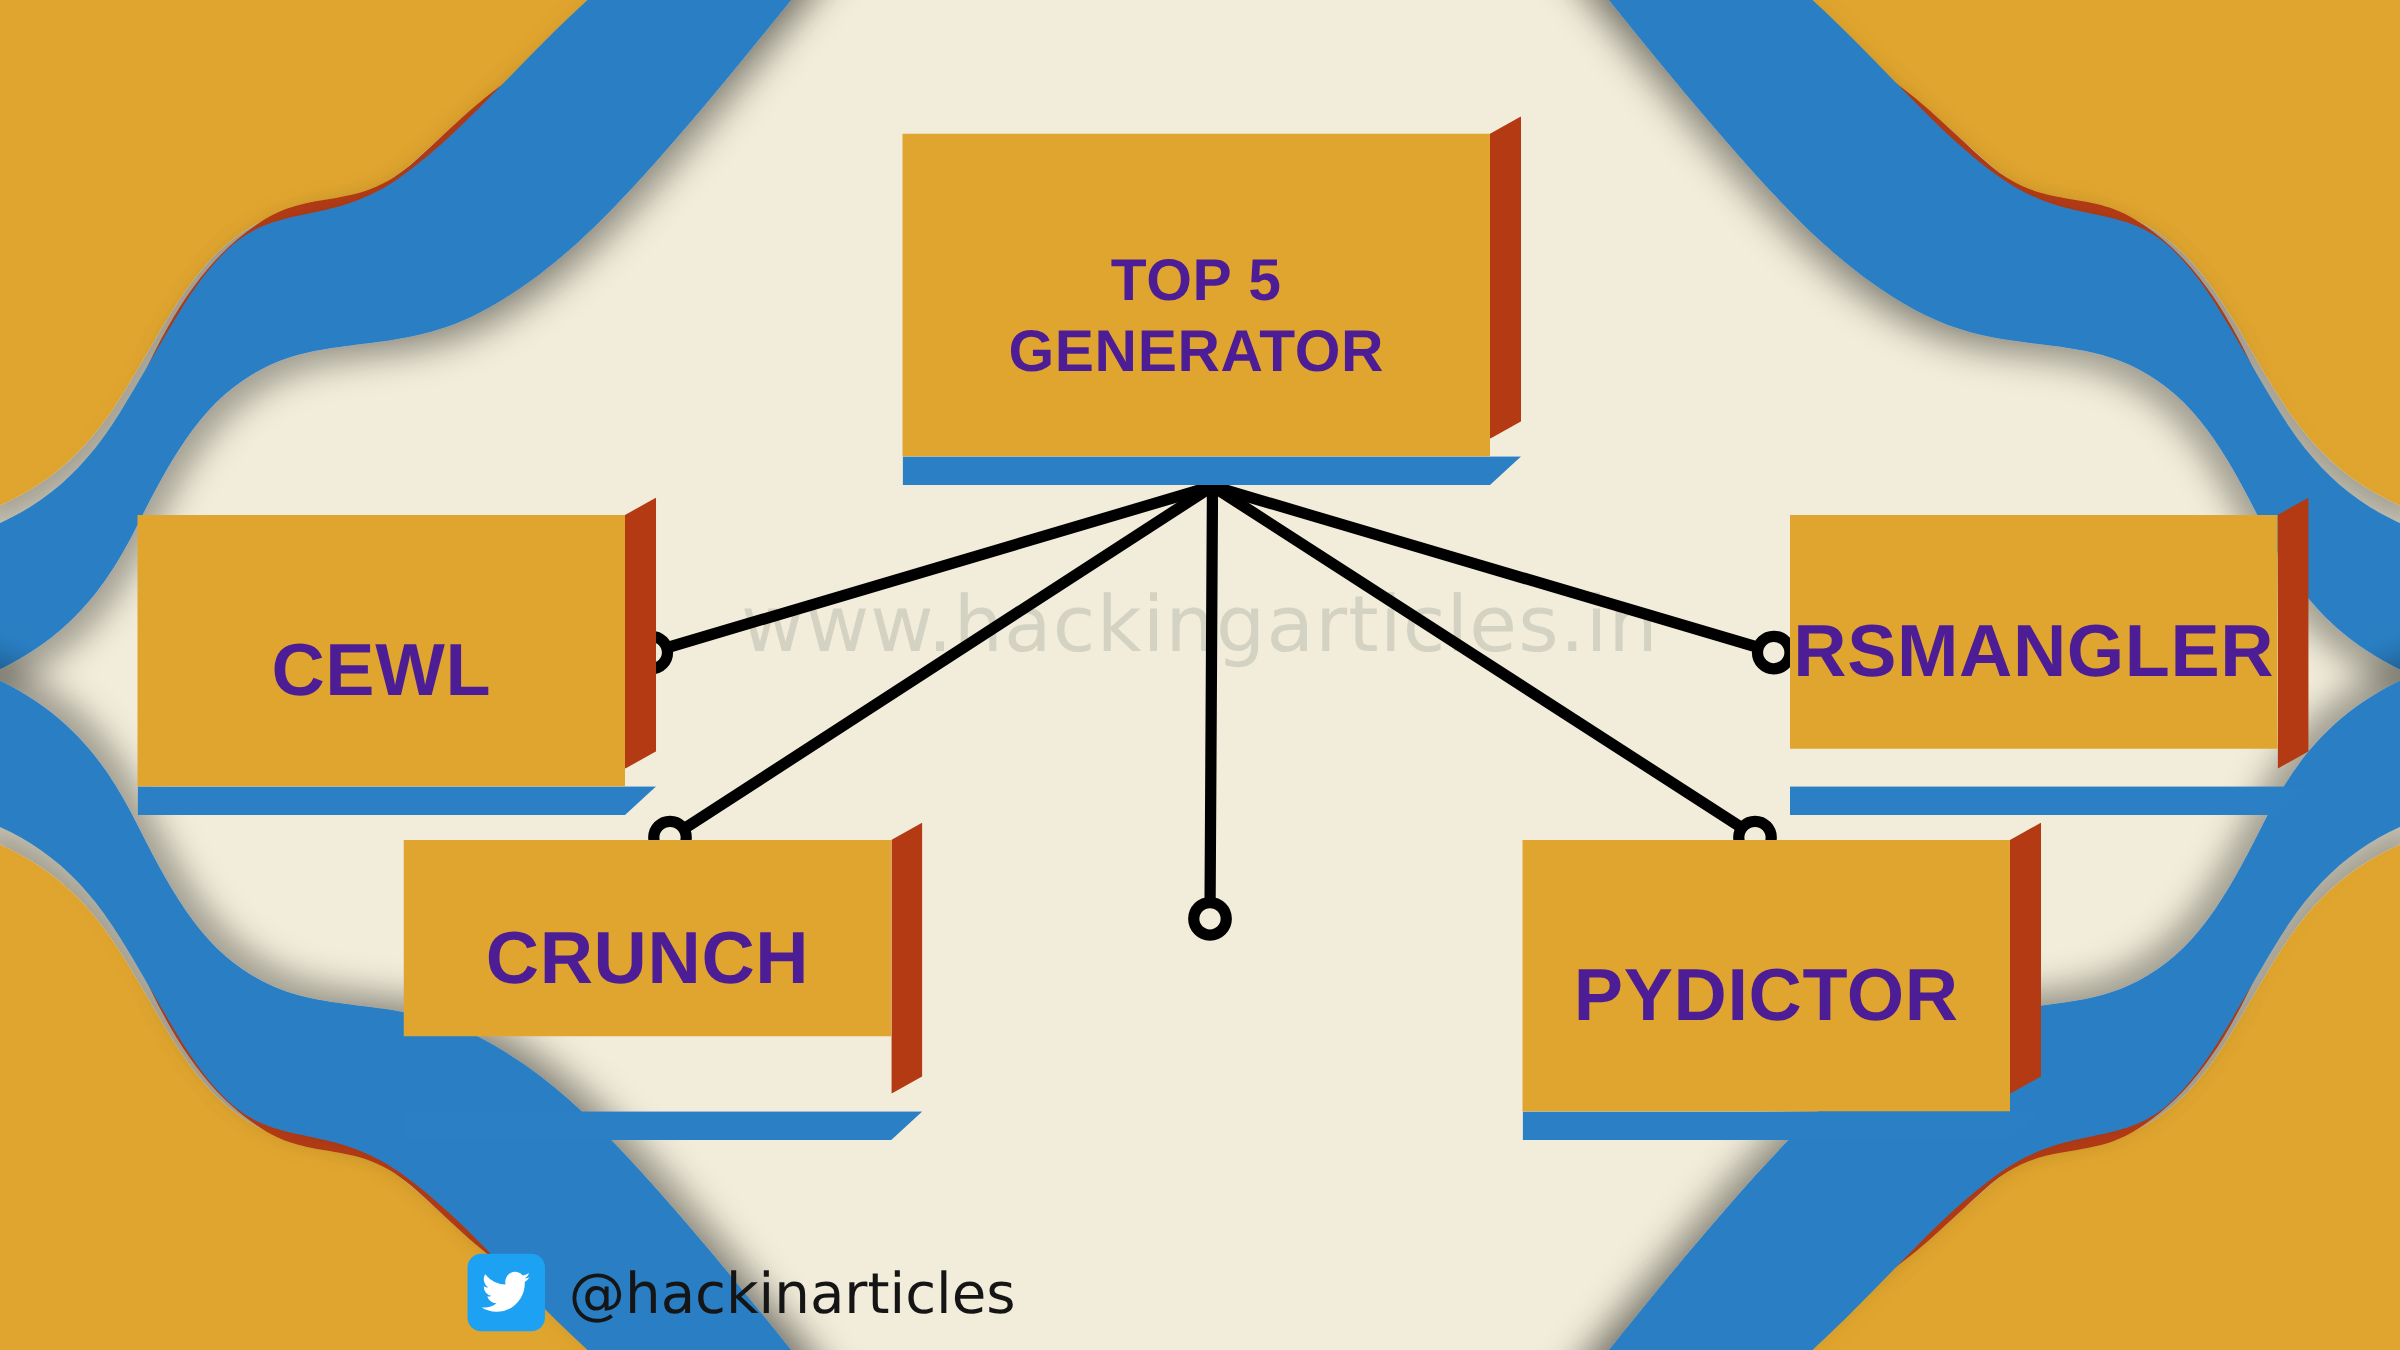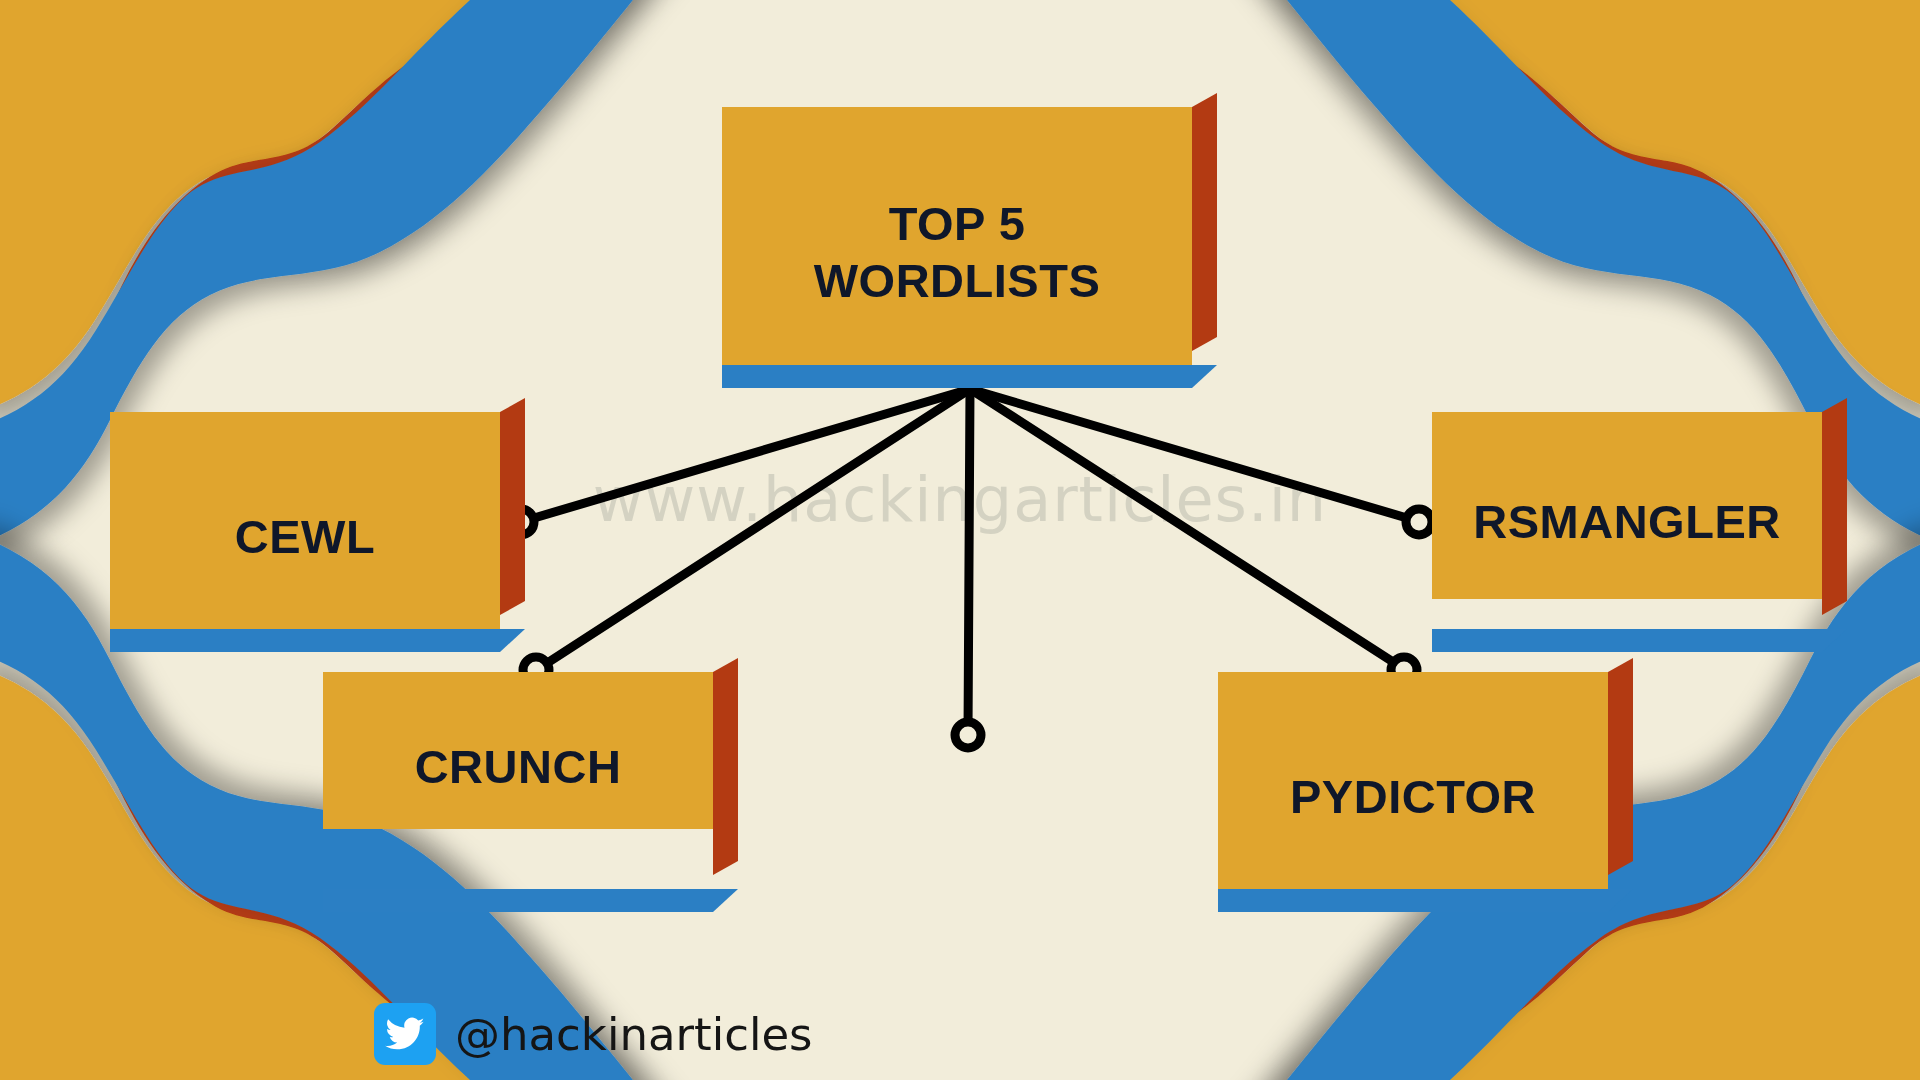--- a/index.html
+++ b/index.html
@@ -46,30 +46,30 @@
     position:absolute;
     background:#B33A12;
     z-index:1;
   }
   .node .bottom {
     position:absolute;
     background:#2B7FC4;
     z-index:2;
   }
   .node .label {
-    color:#0f172a;
+    color:#4c1d95;
     font-weight:700;
     line-height:1.22;
     text-align:center;
     letter-spacing:0.5px;
     font-family:"Liberation Sans", sans-serif;
     margin-top:32px;
   }
   .lbl-title  { font-size:47px; }
-  .lbl-node   { font-size:47px; }
+  .lbl-node   { font-size:59px; }
 
   #twitter-badge {
     position:absolute;
     left:330px; top:1003px;
     display:flex; align-items:center; gap:19px;
     z-index:6;
     padding-left:44px;
   }
   #tw-icon {
     width:62px; height:62px;
@@ -170,21 +170,21 @@
   <div id="nodes">
 
     <div class="node" style="left:722px; top:107px; width:470px; height:258px;">
       <div class="side" style="left:470px; top:-14px; width:25px; height:258px;
                   clip-path:polygon(0 14px, 100% 0, 100% calc(100% - 14px), 0 100%);"></div>
       <div class="bottom" style="left:0px; top:258px; width:495px; height:23px;
                   clip-path:polygon(0 0, 100% 0, calc(100% - 25px) 100%, 0 100%);"></div>
       <div class="face">
         <div class="label lbl-title">
           <div>TOP 5</div>
-          <div>WORDLISTS</div>
+          <div>GENERATOR</div>
         </div>
       </div>
     </div>
 
     <div class="node" style="left:110px; top:412px; width:390px; height:217px;">
       <div class="side" style="left:390px; top:-14px; width:25px; height:217px;
                   clip-path:polygon(0 14px, 100% 0, 100% calc(100% - 14px), 0 100%);"></div>
       <div class="bottom" style="left:0px; top:217px; width:415px; height:23px;
                   clip-path:polygon(0 0, 100% 0, calc(100% - 25px) 100%, 0 100%);"></div>
       <div class="face">

